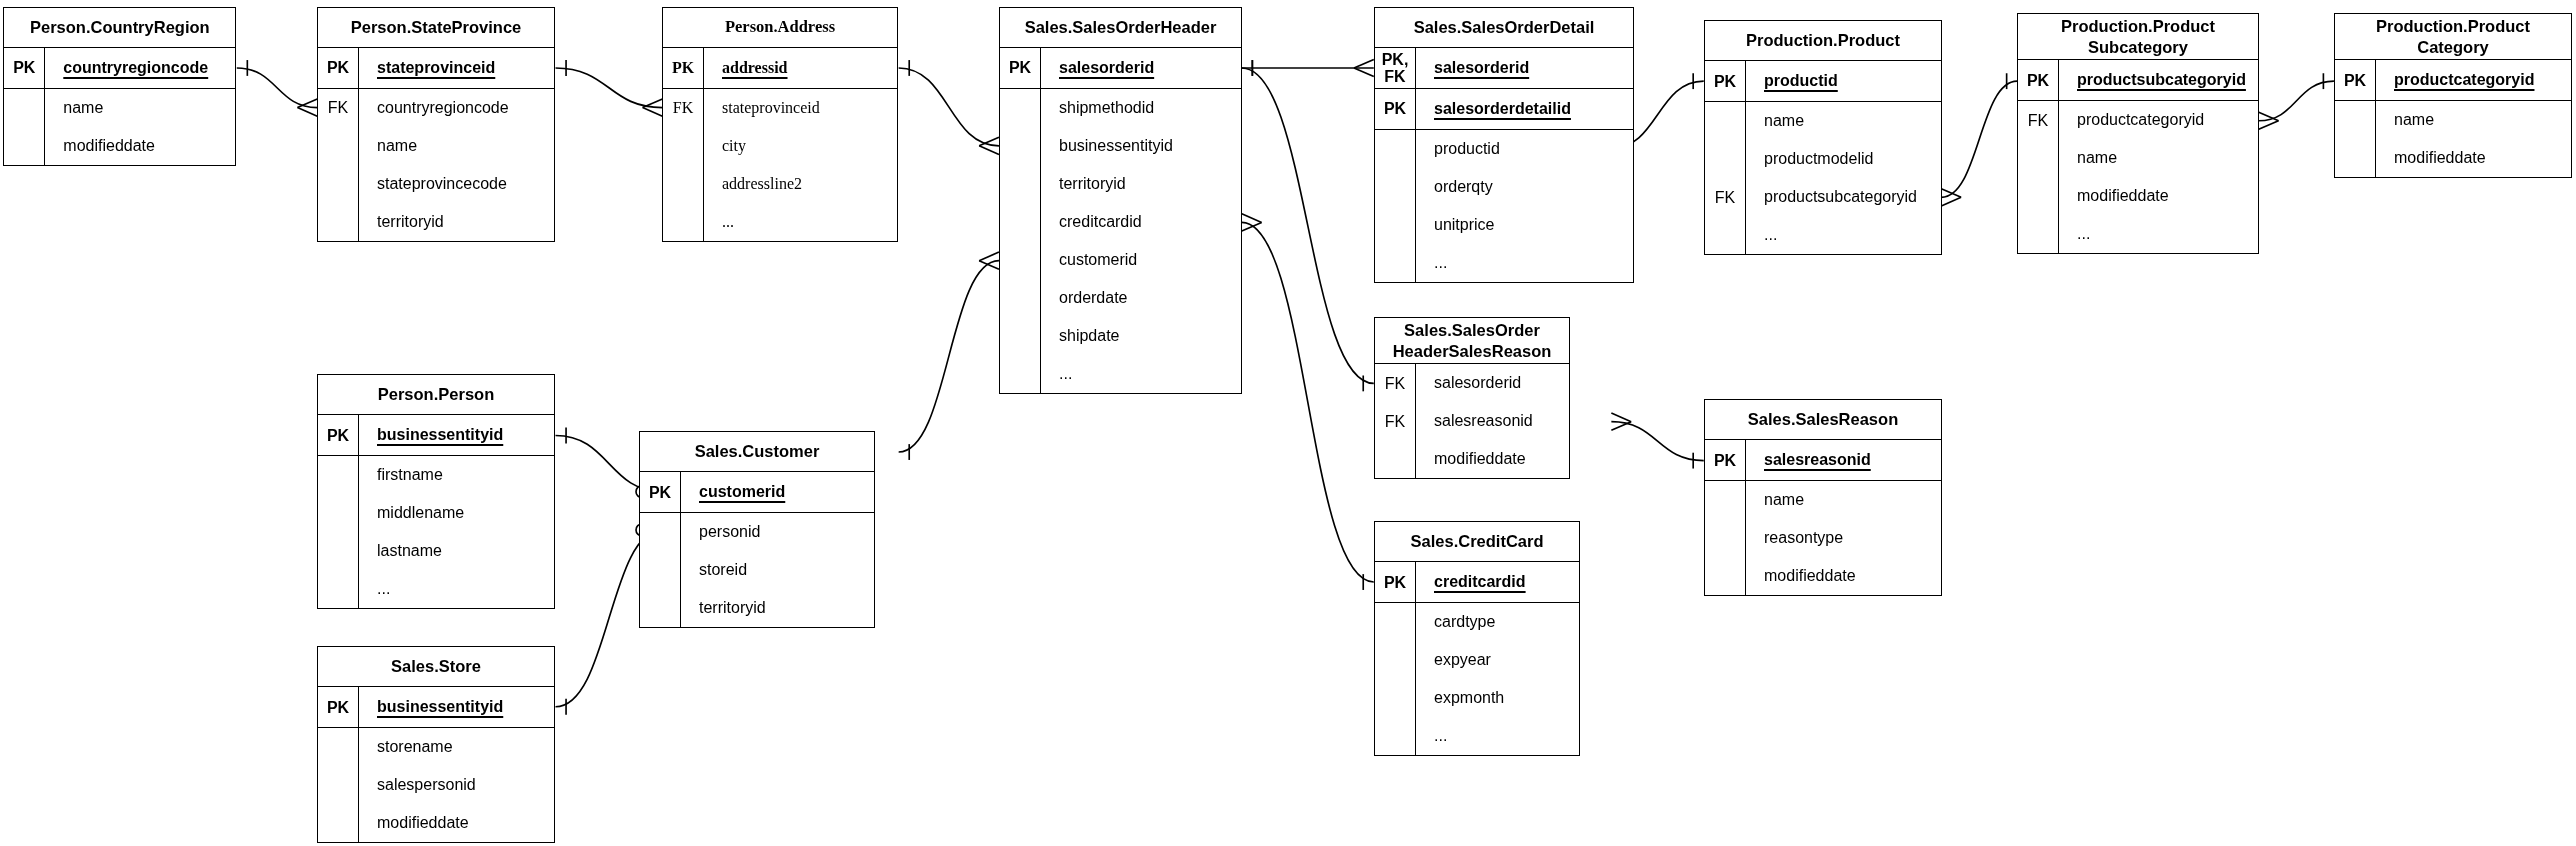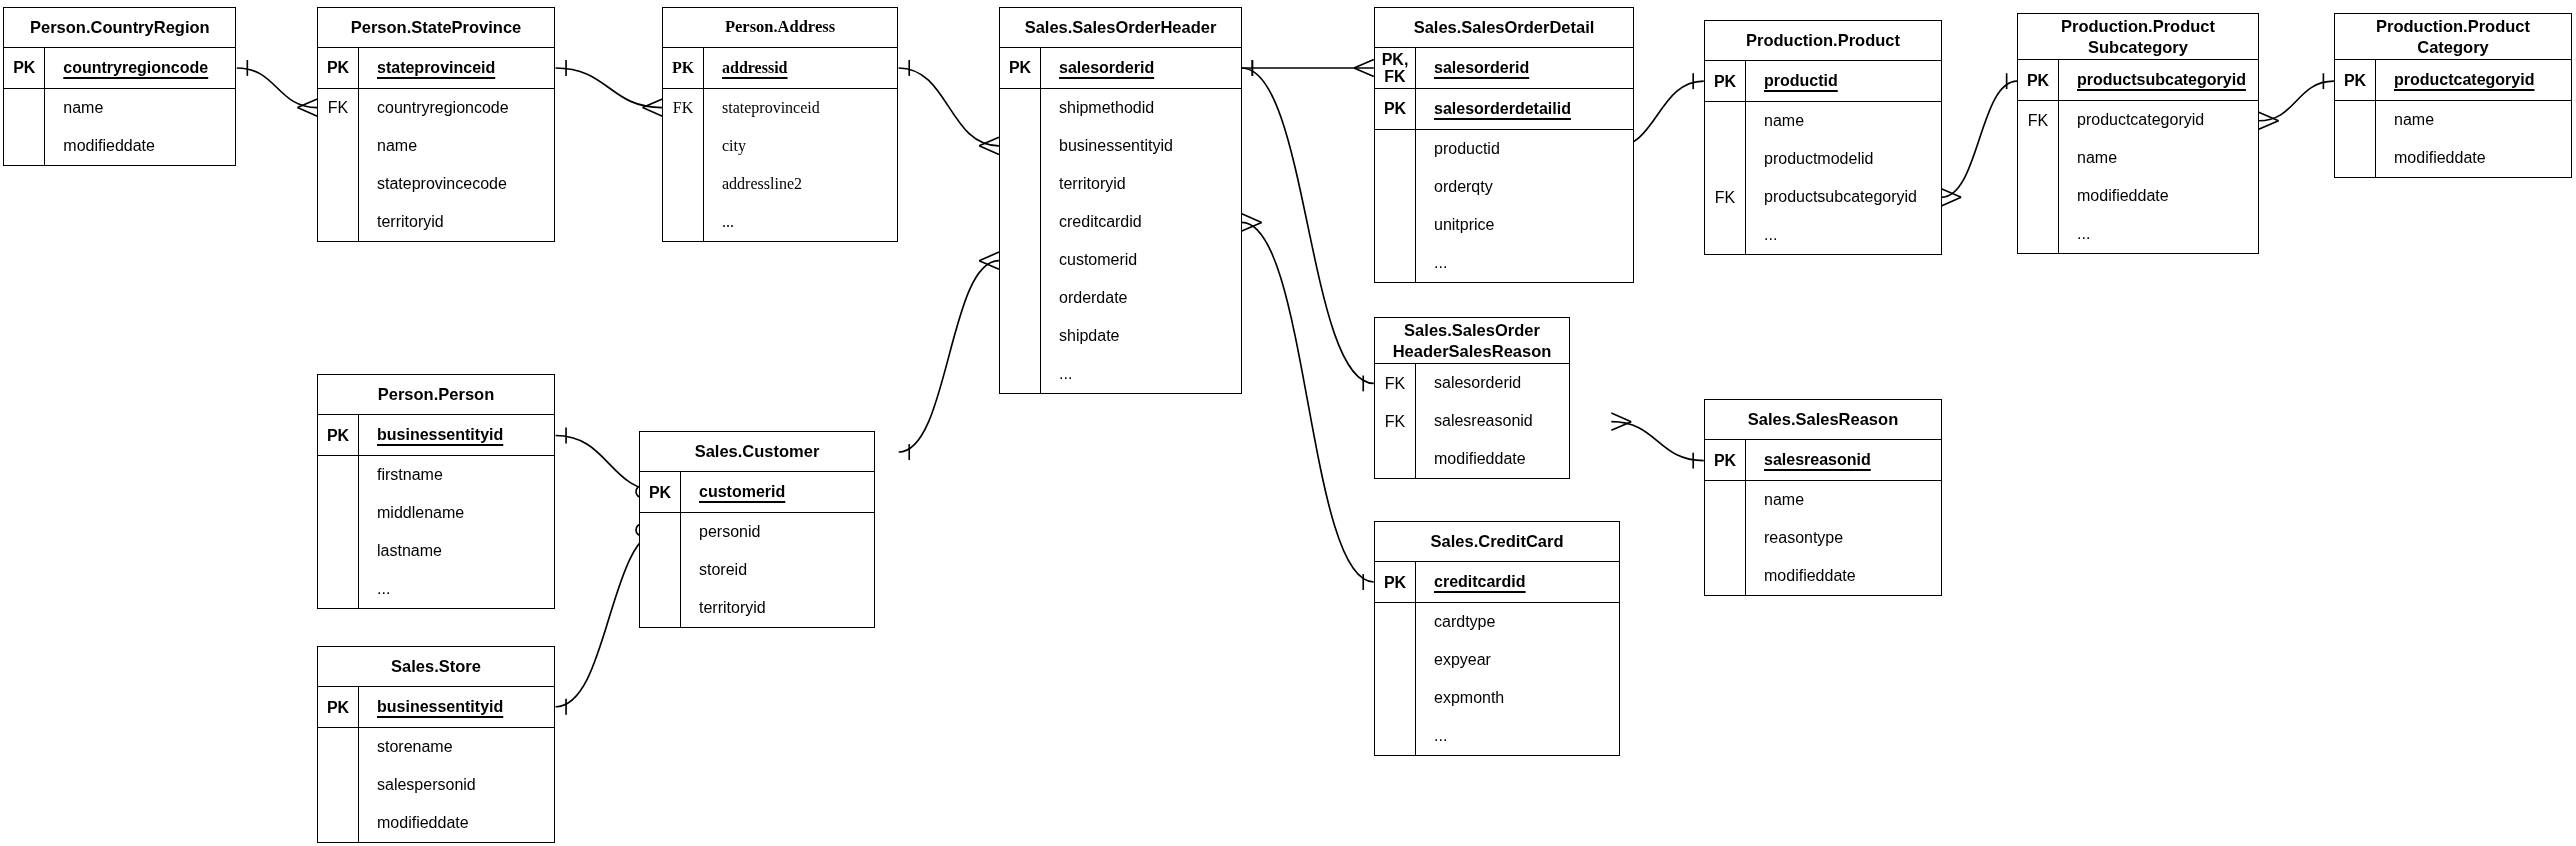--- a/index.html
+++ b/index.html
@@ -474,21 +474,21 @@
       </div>
       <div class="row attr-row">
         <div class="cell-label"></div>
         <div class="cell-name">salespersonid</div>
       </div>
       <div class="row attr-row">
         <div class="cell-label"></div>
         <div class="cell-name">modifieddate</div>
       </div>
     </div>
-    <div class="er-table" style="left: 1374px; top: 521px; width: 246px;">
+    <div class="er-table" style="left: 1374px; top: 521px; width: 206px;">
       <div class="table-header" style="height: 40px;">
         <span class="title-line">Sales.CreditCard</span>
       </div>
       <div class="row key-row">
         <div class="cell-label key-label">PK</div>
         <div class="cell-name key-name">creditcardid</div>
       </div>
       <div class="row attr-row">
         <div class="cell-label"></div>
         <div class="cell-name">cardtype</div>

